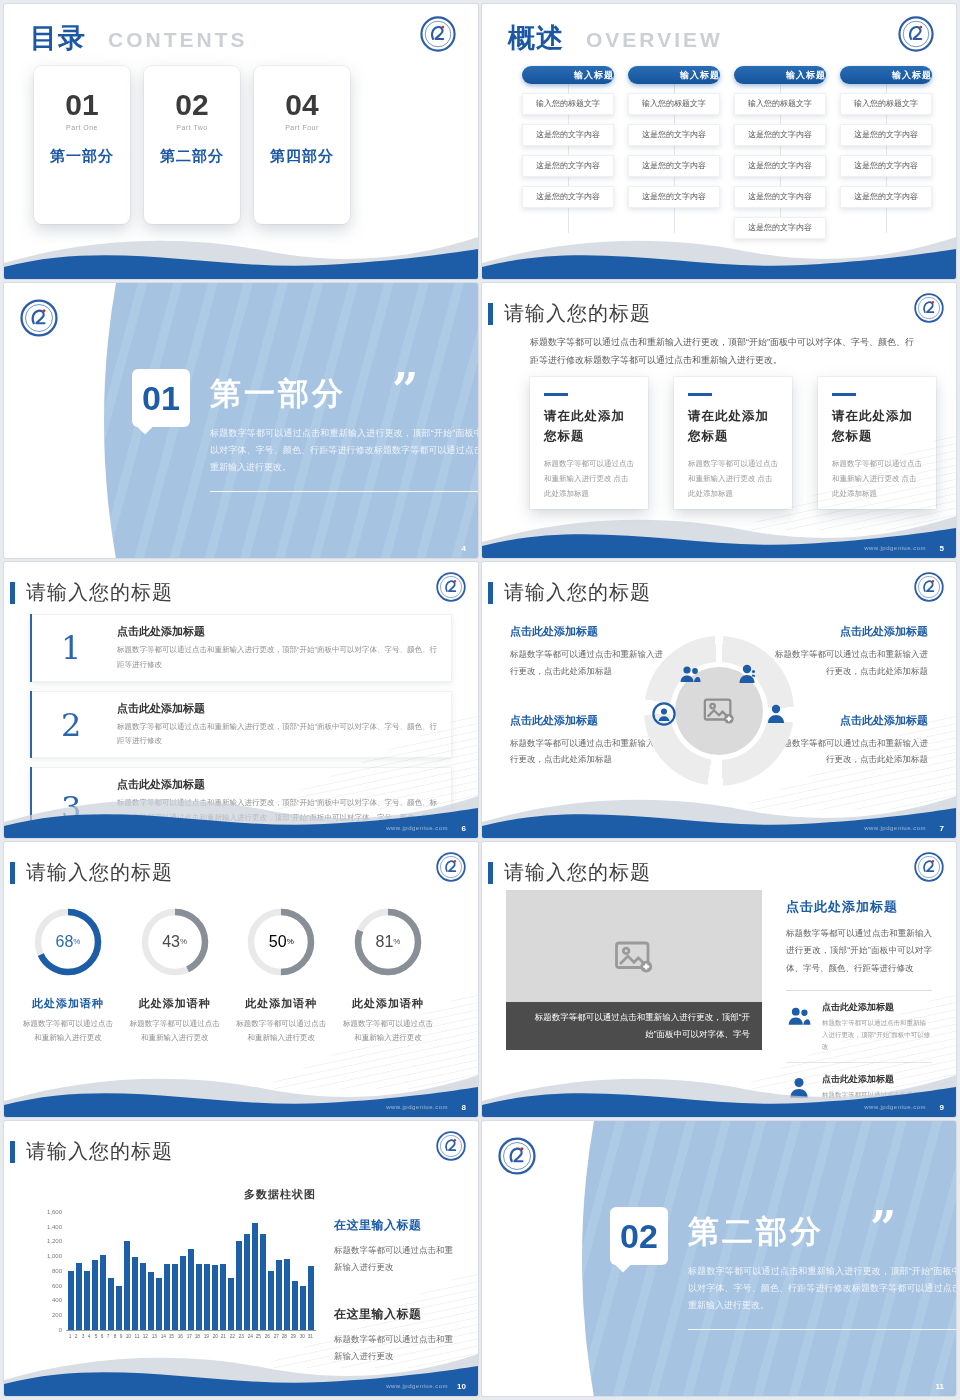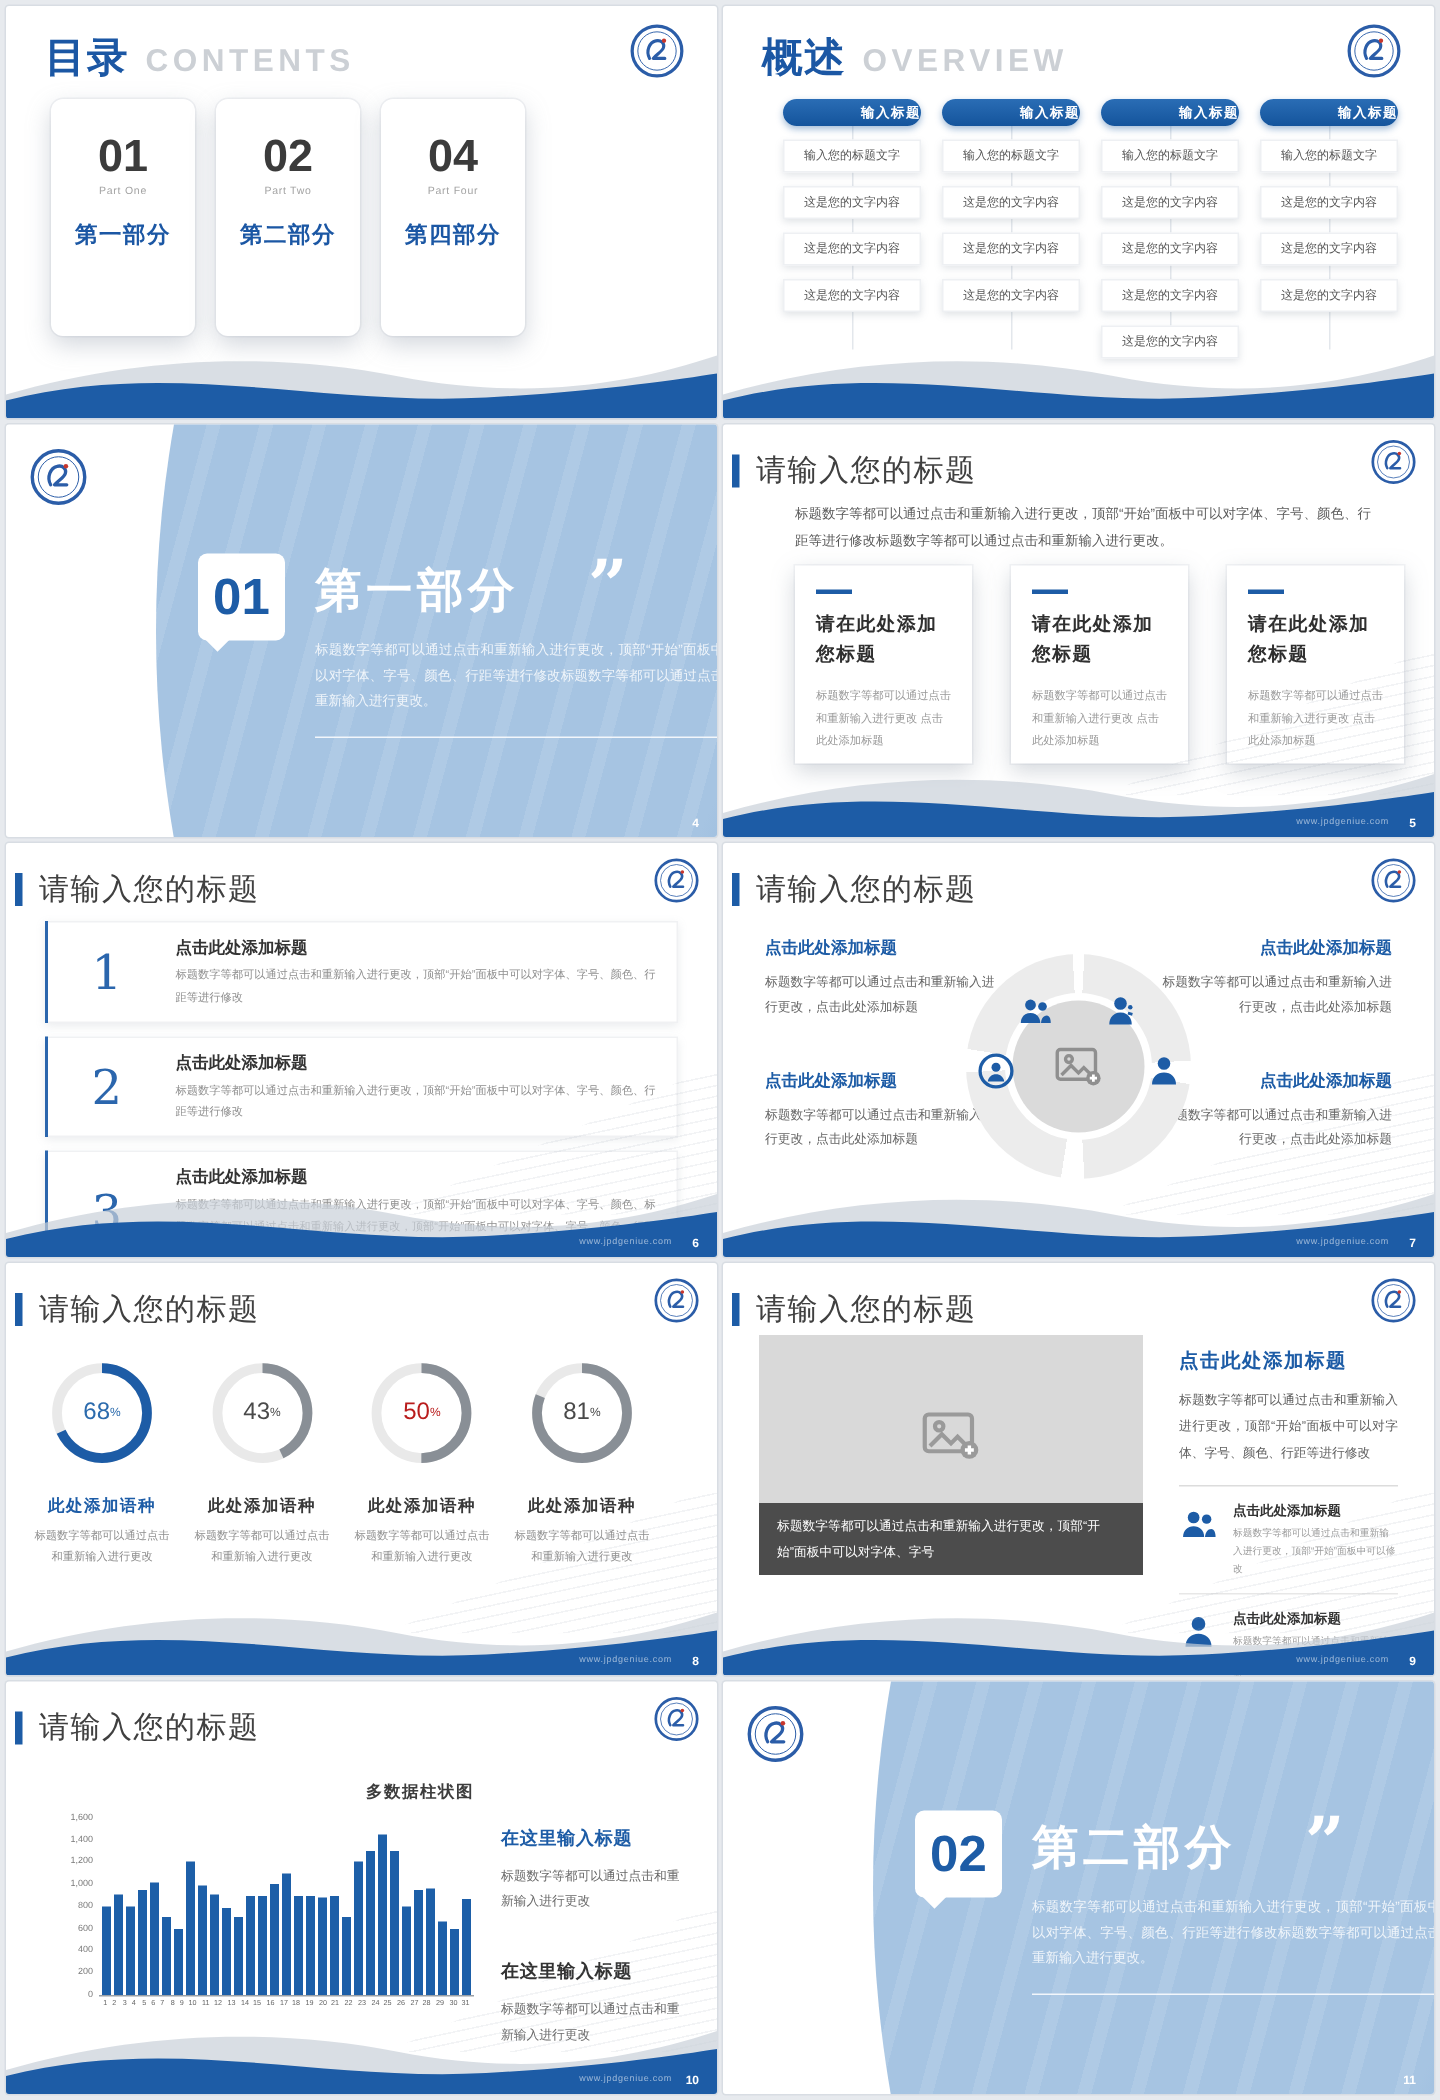--- a/index.html
+++ b/index.html
@@ -11,21 +11,21 @@
   .grid{
     box-sizing:border-box;width:960px;height:1400px;padding:4px;
     display:grid;grid-template-columns:1fr 1fr;grid-template-rows:repeat(5,1fr);gap:4px;
   }
   .slide{position:relative;background:#fff;overflow:hidden;border-radius:2px;box-shadow:0 0 0 1px rgba(190,198,206,.35);}
   
   .logo{position:absolute;width:30px;height:30px;}
   .logo svg{width:100%;height:100%;}
   .big-header{position:absolute;left:26px;top:16px;white-space:nowrap;}
   .big-header .cn{font-size:27px;font-weight:bold;color:#1b57a4;letter-spacing:1px;}
-  .big-header .en{font-size:21px;font-weight:bold;color:#ccd0d5;letter-spacing:3px;margin-left:11px;}
+  .big-header .en{font-size:21px;font-weight:bold;color:#ccd0d5;letter-spacing:3px;margin-left:22px;}
   .ctitle-bar{position:absolute;left:6px;top:20px;width:5px;height:22px;background:#1d5ca6;}
   .ctitle{position:absolute;left:22px;top:17px;font-size:20px;color:#404040;font-weight:500;letter-spacing:1px;}
   .foot-wave{position:absolute;left:0;bottom:0;width:100%;height:54px;pointer-events:none;}
   .foot-wave svg{display:block;width:100%;height:100%;}
   .mesh{position:absolute;right:0;bottom:28px;width:220px;height:100px;opacity:.55;
     background:repeating-linear-gradient(-12deg,rgba(150,160,175,.22) 0 1px,transparent 1px 7px);
     clip-path:polygon(100% 0,100% 100%,0 100%);pointer-events:none;}
   .watermark{position:absolute;right:30px;bottom:7px;font-size:6px;color:rgba(255,255,255,.55);letter-spacing:.5px;}
   .pagenum{position:absolute;right:12px;bottom:5px;font-size:8px;font-weight:bold;color:#fff;}
   
@@ -92,21 +92,21 @@
   
   .donuts{position:absolute;left:17px;top:60px;width:414px;display:flex;justify-content:space-between;}
   .donut-col{width:94px;text-align:center;}
   .donut-g{position:relative;width:80px;height:80px;margin:0 auto;}
   .donut-g .pct{position:absolute;inset:0;display:flex;align-items:center;justify-content:center;font-size:16px;}
   .donut-g .pct small{font-size:8px;}
   .donut-h{margin-top:14px;font-size:11px;font-weight:bold;color:#383838;letter-spacing:1px;}
   .donut-h.accent{color:#1d5ca6;}
   .donut-p{margin-top:6px;font-size:7.5px;color:#8f8f8f;line-height:1.9;}
   
-  .ph{position:absolute;left:24px;top:48px;width:256px;height:160px;background:#d9d9d9;}
+  .ph{position:absolute;left:24px;top:48px;width:256px;height:160px;background:#d9d9d9;text-align:right;}
   .ph .picto{position:absolute;left:50%;top:42%;transform:translate(-50%,-50%);width:42px;height:42px;color:#9a9a9a;}
   .ph .picto svg{width:100%;height:100%;}
   .ph-cap{position:absolute;left:0;right:0;bottom:0;background:#4c4c4c;color:#fff;font-size:8.5px;line-height:2;padding:7px 12px;}
   .rcol{position:absolute;left:304px;top:56px;width:146px;}
   .rcol h3{margin:0;font-size:13px;color:#1d5ca6;letter-spacing:1px;}
   .rcol .rbody{margin-top:9px;font-size:8.5px;color:#5f5f5f;line-height:2.1;text-align:justify;}
   .ritems{margin-top:12px;border-top:1px solid #dcdcdc;}
   .ritem{display:flex;align-items:flex-start;padding:10px 0;border-bottom:1px solid #e7e7e7;}
   .ritem:last-child{border-bottom:none;}
   .ritem .ic{width:26px;height:26px;color:#1d5ca6;flex:0 0 26px;margin-right:10px;margin-top:2px;}
@@ -407,21 +407,21 @@
               <circle cx="40" cy="40" r="30" fill="none" stroke="#e9e9e9" stroke-width="6.5"></circle>
               <circle cx="40" cy="40" r="30" fill="none" stroke="#898f96" stroke-width="6.5" stroke-dasharray="81.1 188.5" transform="rotate(-90 40 40)"></circle>
             </svg><div class="pct" style="color: rgb(74, 74, 74);">43<small>%</small></div></div>
           <div class="donut-h">此处添加语种</div>
           <div class="donut-p">标题数字等都可以通过点击和重新输入进行更改</div>
         </div>
         <div class="donut-col">
           <div class="donut-g"><svg viewBox="0 0 80 80" width="80" height="80">
               <circle cx="40" cy="40" r="30" fill="none" stroke="#e9e9e9" stroke-width="6.5"></circle>
               <circle cx="40" cy="40" r="30" fill="none" stroke="#898f96" stroke-width="6.5" stroke-dasharray="94.2 188.5" transform="rotate(-90 40 40)"></circle>
-            </svg><div class="pct" style="color: #b91c1c; align-items: center;">50<small>%</small></div></div>
+            </svg><div class="pct" style="color: #000000; align-items: center;">50<small>%</small></div></div>
           <div class="donut-h">此处添加语种</div>
           <div class="donut-p">标题数字等都可以通过点击和重新输入进行更改</div>
         </div>
         <div class="donut-col">
           <div class="donut-g"><svg viewBox="0 0 80 80" width="80" height="80">
               <circle cx="40" cy="40" r="30" fill="none" stroke="#e9e9e9" stroke-width="6.5"></circle>
               <circle cx="40" cy="40" r="30" fill="none" stroke="#898f96" stroke-width="6.5" stroke-dasharray="152.7 188.5" transform="rotate(-90 40 40)"></circle>
             </svg><div class="pct" style="color: rgb(74, 74, 74);">81<small>%</small></div></div>
           <div class="donut-h">此处添加语种</div>
           <div class="donut-p">标题数字等都可以通过点击和重新输入进行更改</div>

